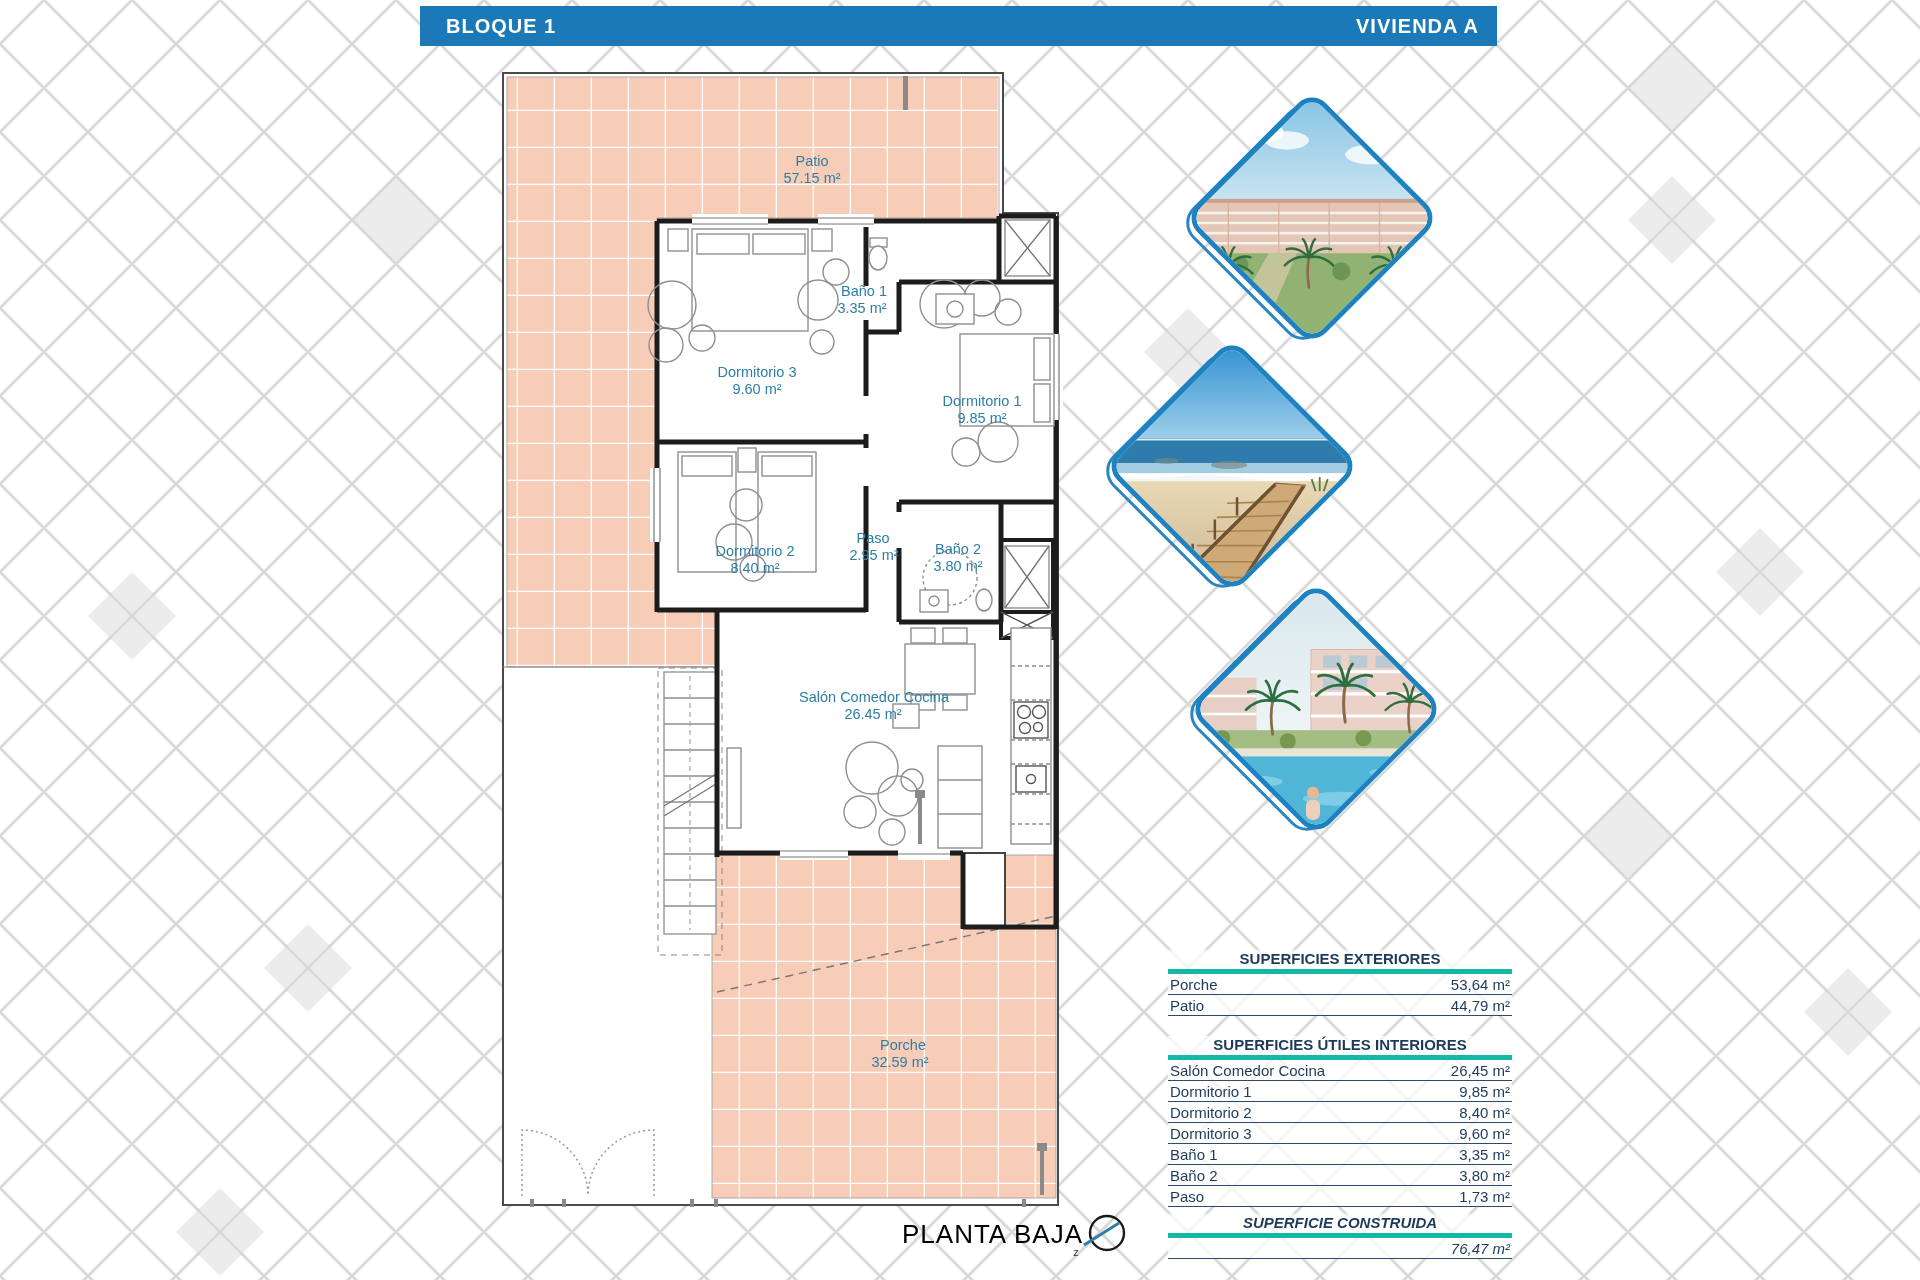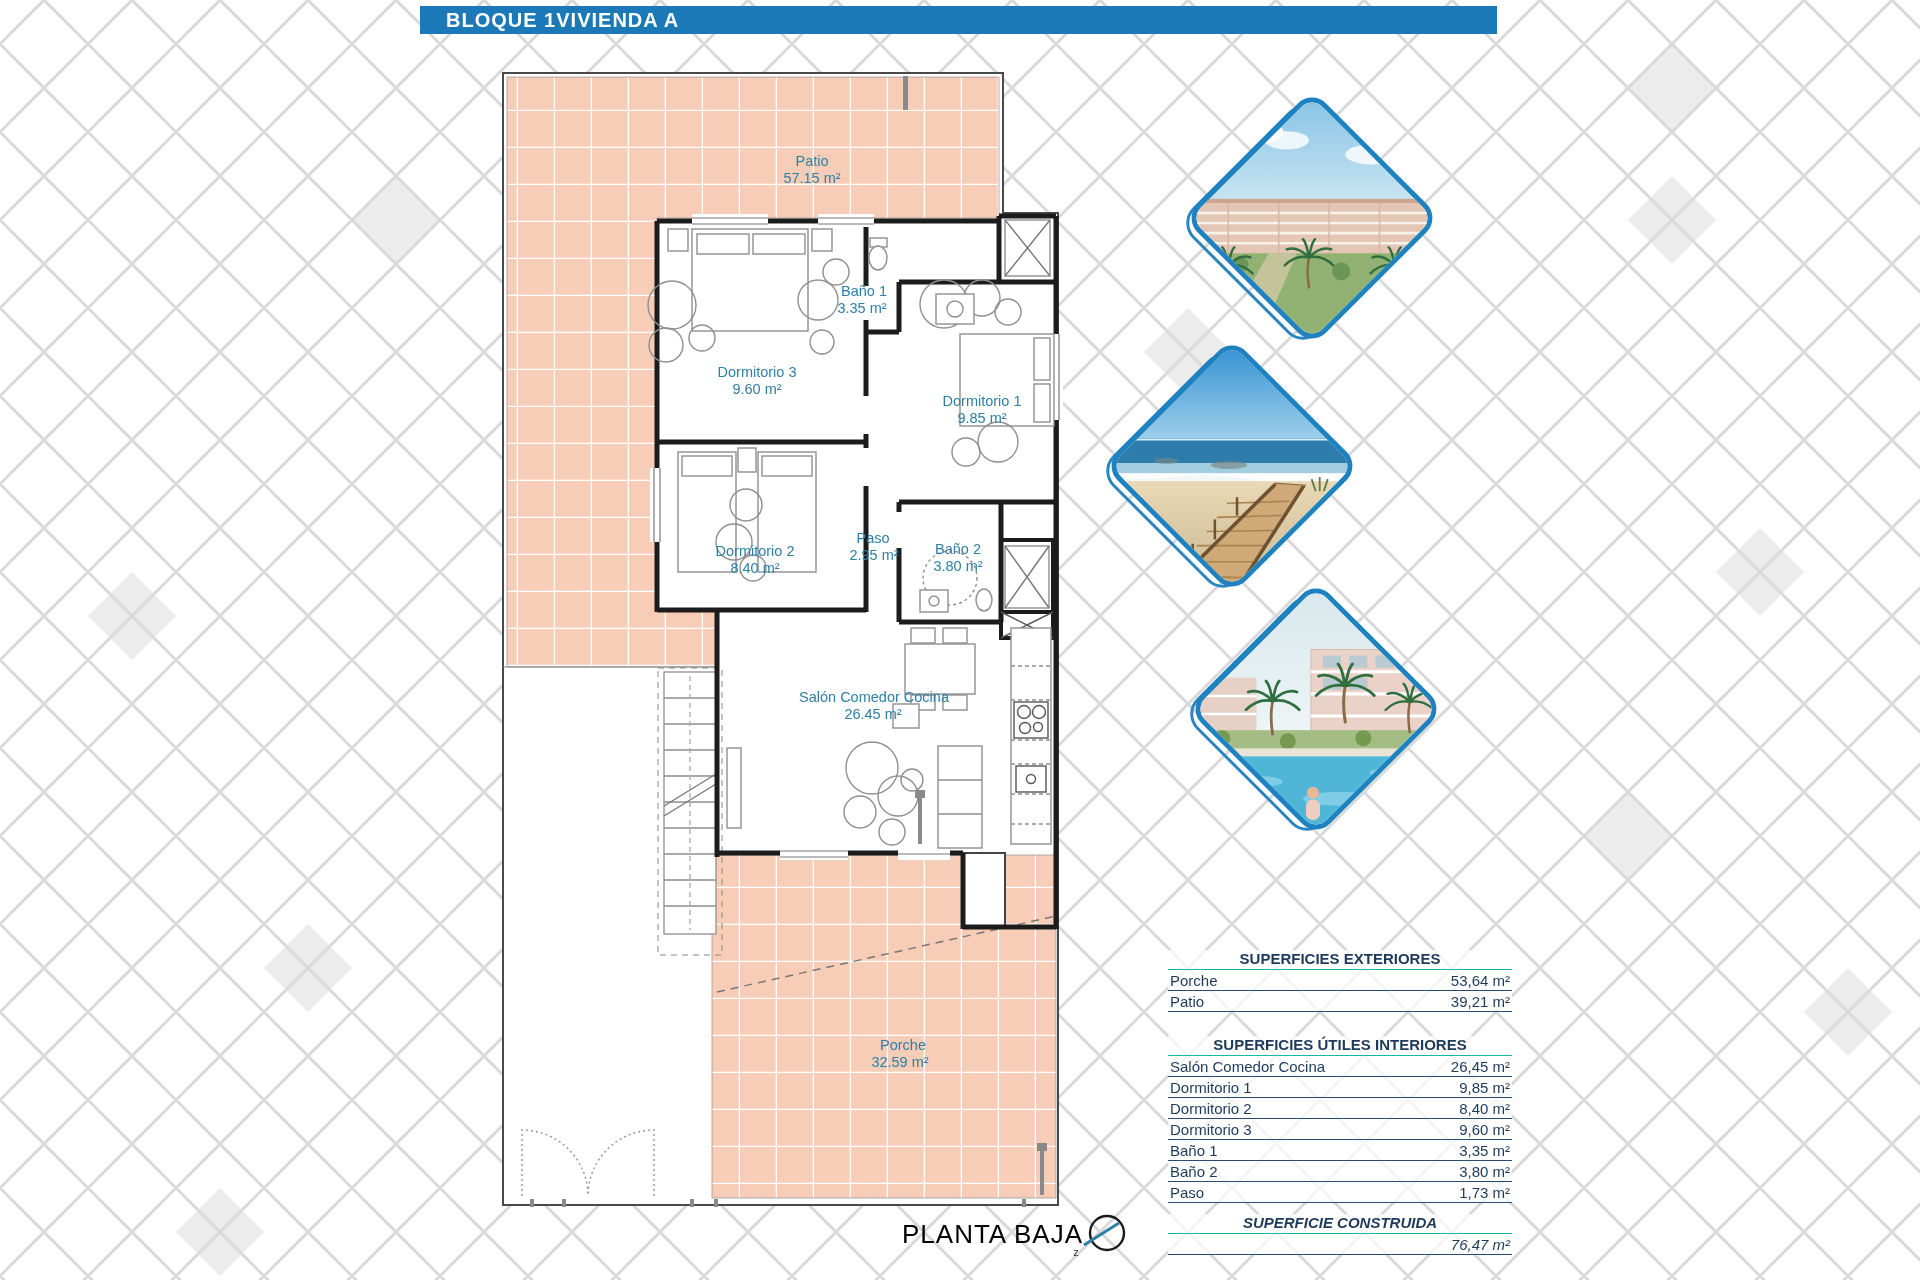--- a/index.html
+++ b/index.html
@@ -1,39 +1,39 @@
 <!DOCTYPE html>
 <html><head>
 <meta charset="utf-8">
 <style>
   html,body{margin:0;padding:0;background:#ffffff;}
   .stage{position:relative;width:1920px;height:1280px;overflow:hidden;background:#fff;
          font-family:"Liberation Sans", sans-serif;}
   .bg{position:absolute;left:0;top:0;}
   
-  .titlebar{position:absolute;left:420px;top:6px;width:1077px;height:28px;background:#1b79b7;
-            display:flex;align-items:center;
+  .titlebar{position:absolute;left:420px;top:6px;width:1077px;height:40px;background:#1b79b7;
+            display:flex;align-items:center;justify-content:space-between;
             padding:0 18px 0 26px;box-sizing:border-box;}
   .titlebar span{color:#fff;font-weight:bold;font-size:20px;letter-spacing:1px;}
   
   .plan{position:absolute;left:0;top:0;}
   
   .caption{position:absolute;left:902px;top:1219px;font-size:26px;color:#000000;
            letter-spacing:1px;white-space:nowrap;}
   
   .frame-offset{position:absolute;width:172px;height:172px;transform:rotate(45deg);
                 border:3px solid #2a85c2;border-radius:22px;background:transparent;}
   .diamond{position:absolute;width:172px;height:172px;transform:rotate(45deg);
            border:5px solid #1f82c0;border-radius:20px;overflow:hidden;background:#fff;}
   .diamond svg{position:absolute;left:50%;top:50%;width:248px;height:248px;
                transform:translate(-50%,-50%) rotate(-45deg);}
   
   .table{position:absolute;left:1168px;width:344px;background:rgba(255,255,255,0.72);
          color:#1d3a5a;font-size:15px;}
-  .t-title{font-weight:bold;text-align:center;border-bottom:1px solid #14b8a6;
+  .t-title{font-weight:bold;text-align:center;border-bottom:5px solid #14b8a6;
            padding-bottom:2px;font-size:15px;}
   .t-row{display:flex;justify-content:space-between;border-bottom:1.2px solid #2a4a6e;
          padding:2px 2px 1px 2px;line-height:17px;}
   .t-row .val{text-align:right;}
 </style>
 </head>
 <body>
 <div class="stage">
 
 <svg class="bg" width="1920" height="1280">
@@ -390,21 +390,21 @@
 </div>
 
 <div class="table" style="top:950px;">
   <div class="t-title">SUPERFICIES EXTERIORES</div>
   <div class="t-row">
     <span>Porche</span>
     <span class="val">53,64 m²</span>
   </div>
   <div class="t-row">
     <span>Patio</span>
-    <span class="val">39,21 m²</span>
+    <span class="val">44,79 m²</span>
   </div>
 </div>
 
 <div class="table" style="top:1036px;">
   <div class="t-title">SUPERFICIES ÚTILES INTERIORES</div>
   <div class="t-row">
     <span>Salón Comedor Cocina</span>
     <span class="val">26,45 m²</span>
   </div>
   <div class="t-row">

